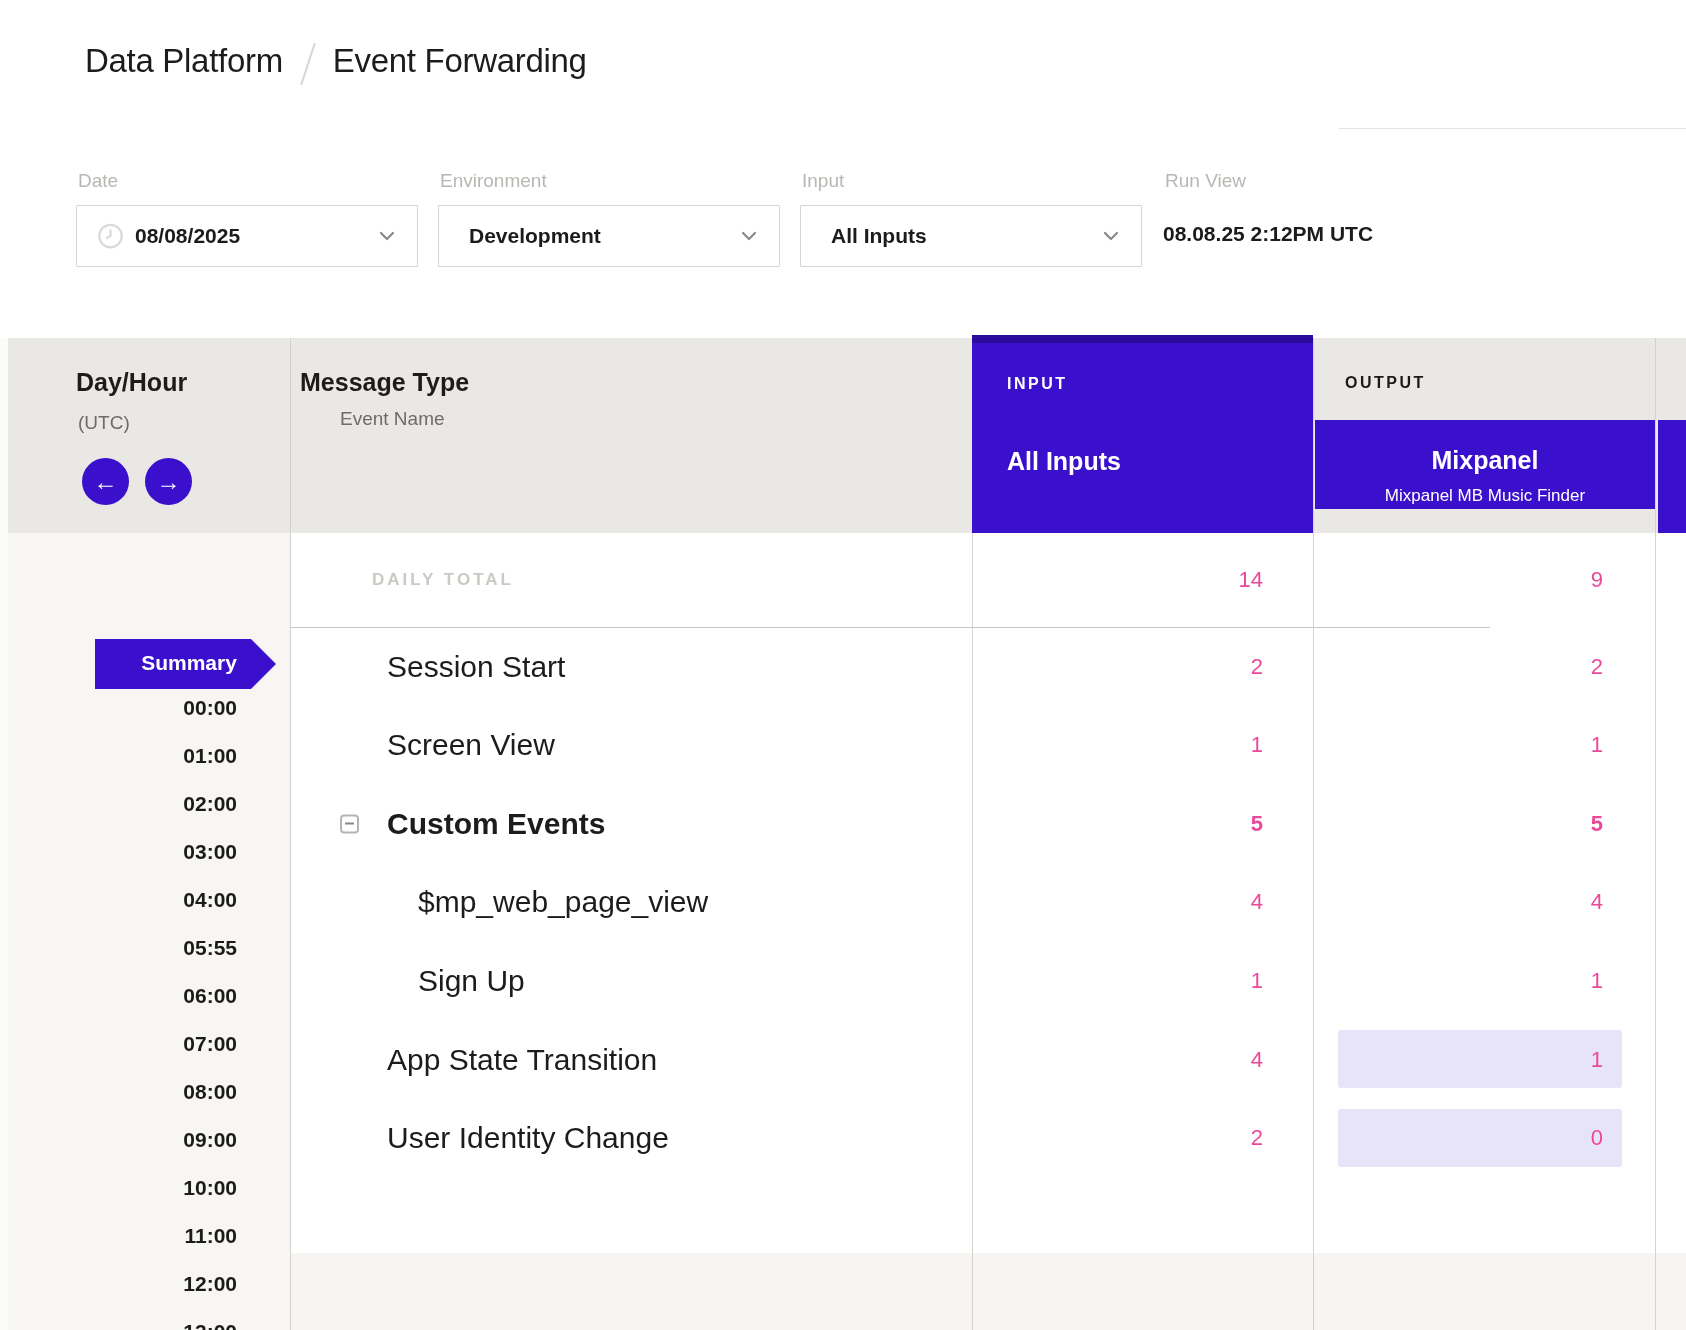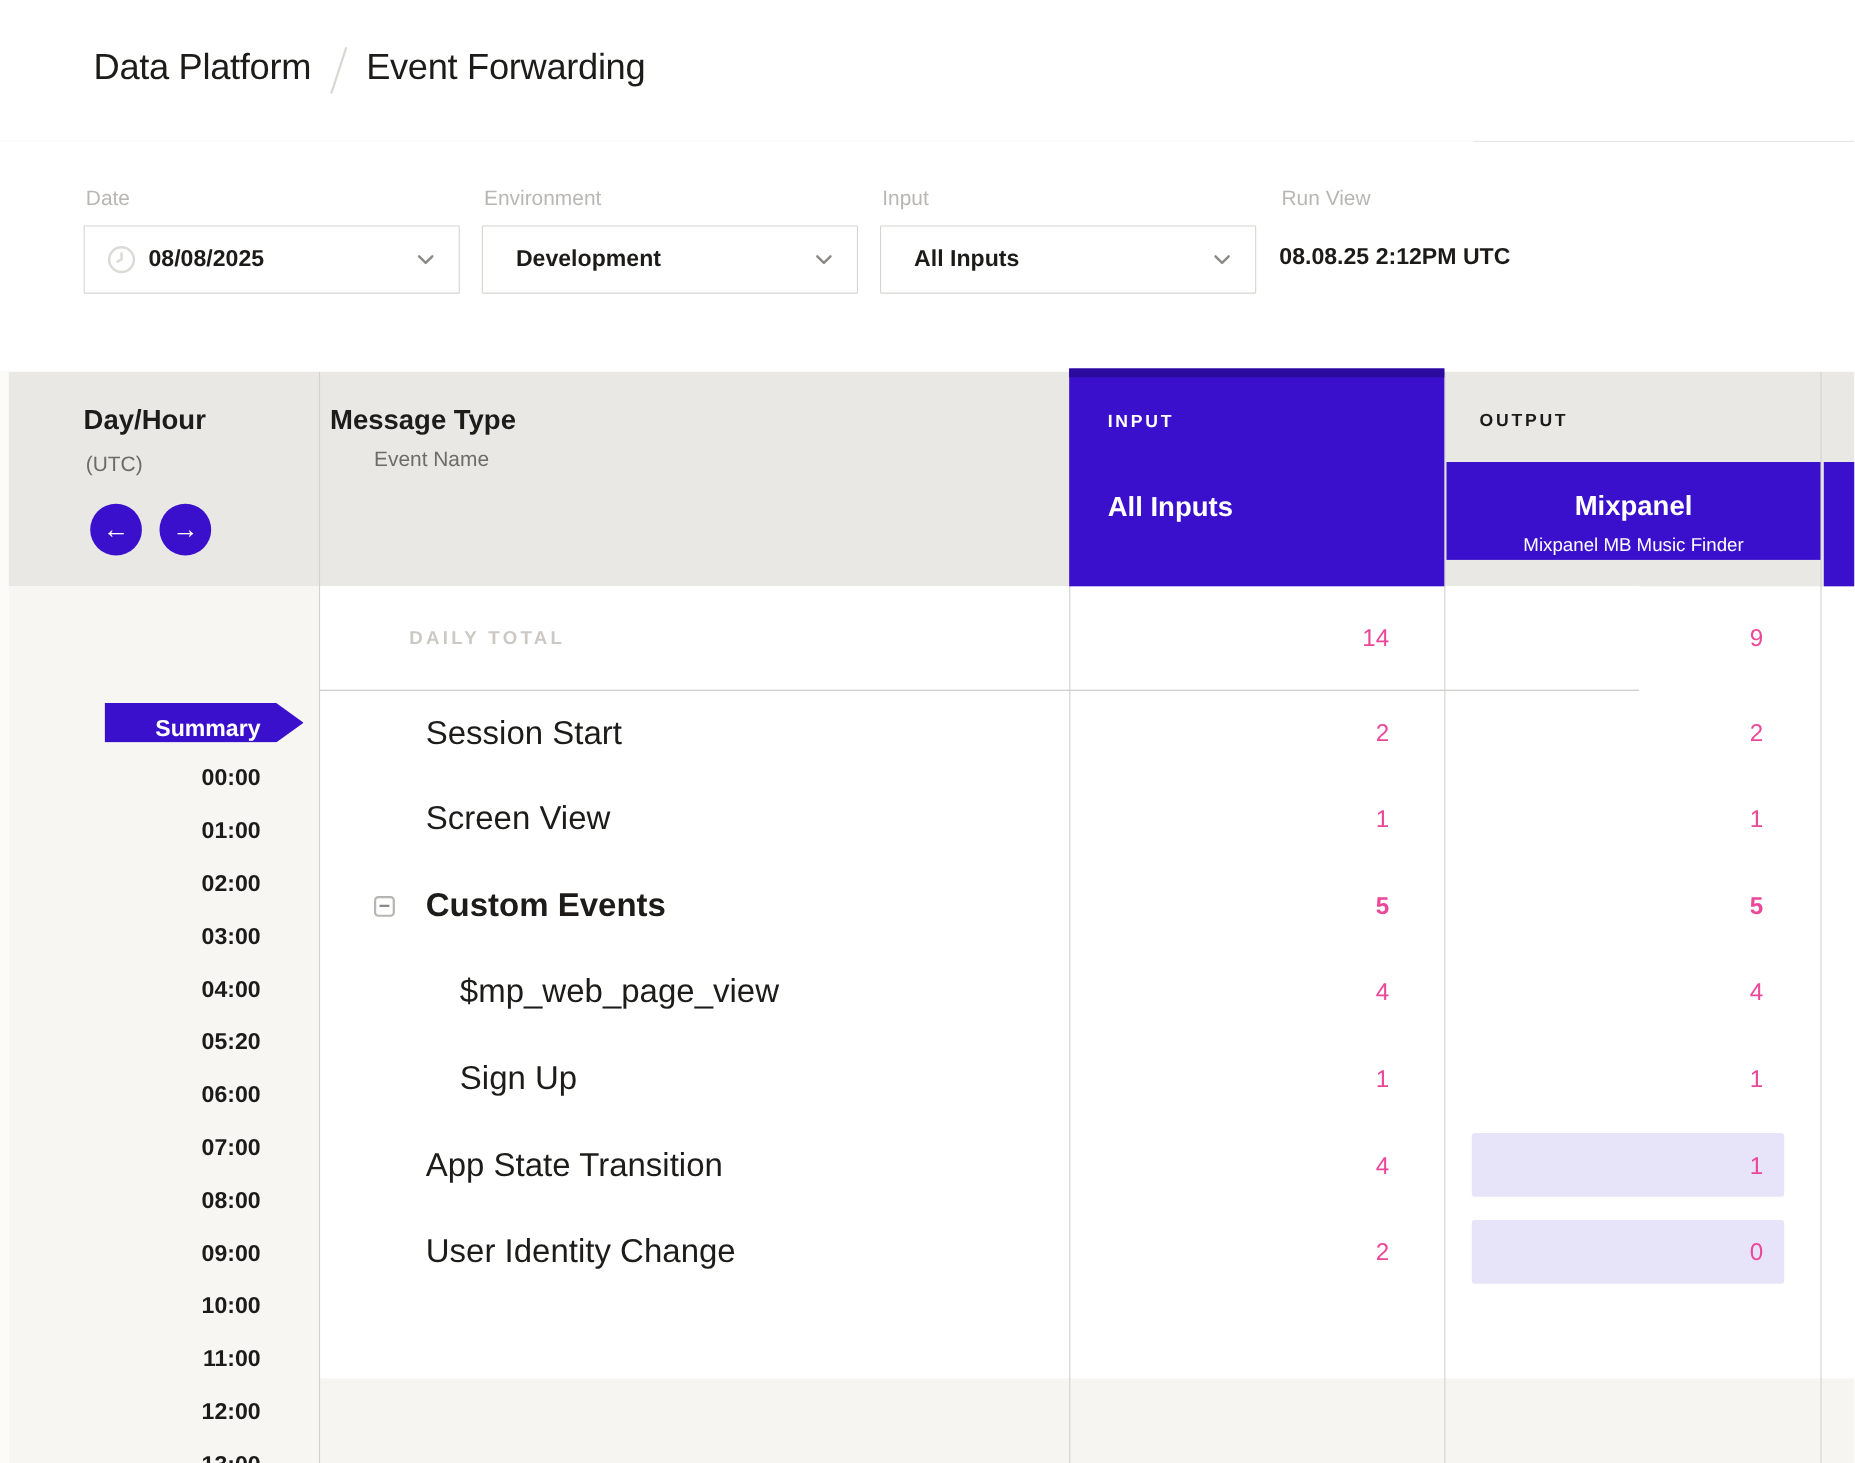--- a/index.html
+++ b/index.html
@@ -61,21 +61,21 @@
   .output-val{left:1023px;width:342px;padding-right:52px;}
   .event-row{position:absolute;left:290px;width:1396px;height:79px;background:transparent;}
   .row-name{position:absolute;left:97px;top:50%;transform:translateY(-50%);font-size:30px;white-space:nowrap;}
   .row-name.indent{left:128px;}
   .bold{font-weight:700;}
   .minus-box{position:absolute;left:50px;top:50%;transform:translateY(-50%);
     width:15px;height:15px;border:2px solid #b7b5b2;border-radius:4px;cursor:pointer;}
   .minus-box::after{content:"";position:absolute;left:3px;top:6.5px;width:9px;height:2px;background:#8a8885;}
   .hl-cell{position:absolute;left:1048px;top:10px;width:284px;height:58px;background:#e7e3f8;border-radius:3px;z-index:1;}
   
-  .summary-badge{position:absolute;left:95px;top:639px;width:181px;height:36px;background:#3a10cc;z-index:2;cursor:pointer;
+  .summary-badge{position:absolute;left:95px;top:639px;width:181px;height:50px;background:#3a10cc;z-index:2;cursor:pointer;
     clip-path:polygon(0 0,156px 0,100% 50%,156px 100%,0 100%);}
   .summary-badge span{display:block;width:156px;line-height:48px;text-align:center;padding-left:16px;
     color:#fff;font-size:21px;font-weight:700;}
   .hour-label{position:absolute;left:8px;width:229px;text-align:right;font-size:21px;font-weight:600;
     line-height:28px;color:#1b1b1a;z-index:2;cursor:pointer;}
   svg{display:block;}
 </style>
 </head>
 <body>
 
@@ -218,21 +218,21 @@
 
   <div class="summary-badge">
     <span>Summary</span>
   </div>
   <div id="hours-host">
       <div class="hour-label" style="top: 694px;">00:00</div>
       <div class="hour-label" style="top: 742px;">01:00</div>
       <div class="hour-label" style="top: 790px;">02:00</div>
       <div class="hour-label" style="top: 838px;">03:00</div>
       <div class="hour-label" style="top: 886px;">04:00</div>
-      <div class="hour-label" style="top: 934px;">05:20</div>
+      <div class="hour-label" style="top: 934px;">05:55</div>
       <div class="hour-label" style="top: 982px;">06:00</div>
       <div class="hour-label" style="top: 1030px;">07:00</div>
       <div class="hour-label" style="top: 1078px;">08:00</div>
       <div class="hour-label" style="top: 1126px;">09:00</div>
       <div class="hour-label" style="top: 1174px;">10:00</div>
       <div class="hour-label" style="top: 1222px;">11:00</div>
       <div class="hour-label" style="top: 1270px;">12:00</div>
       <div class="hour-label" style="top: 1318px;">13:00</div>
     </div>
 

